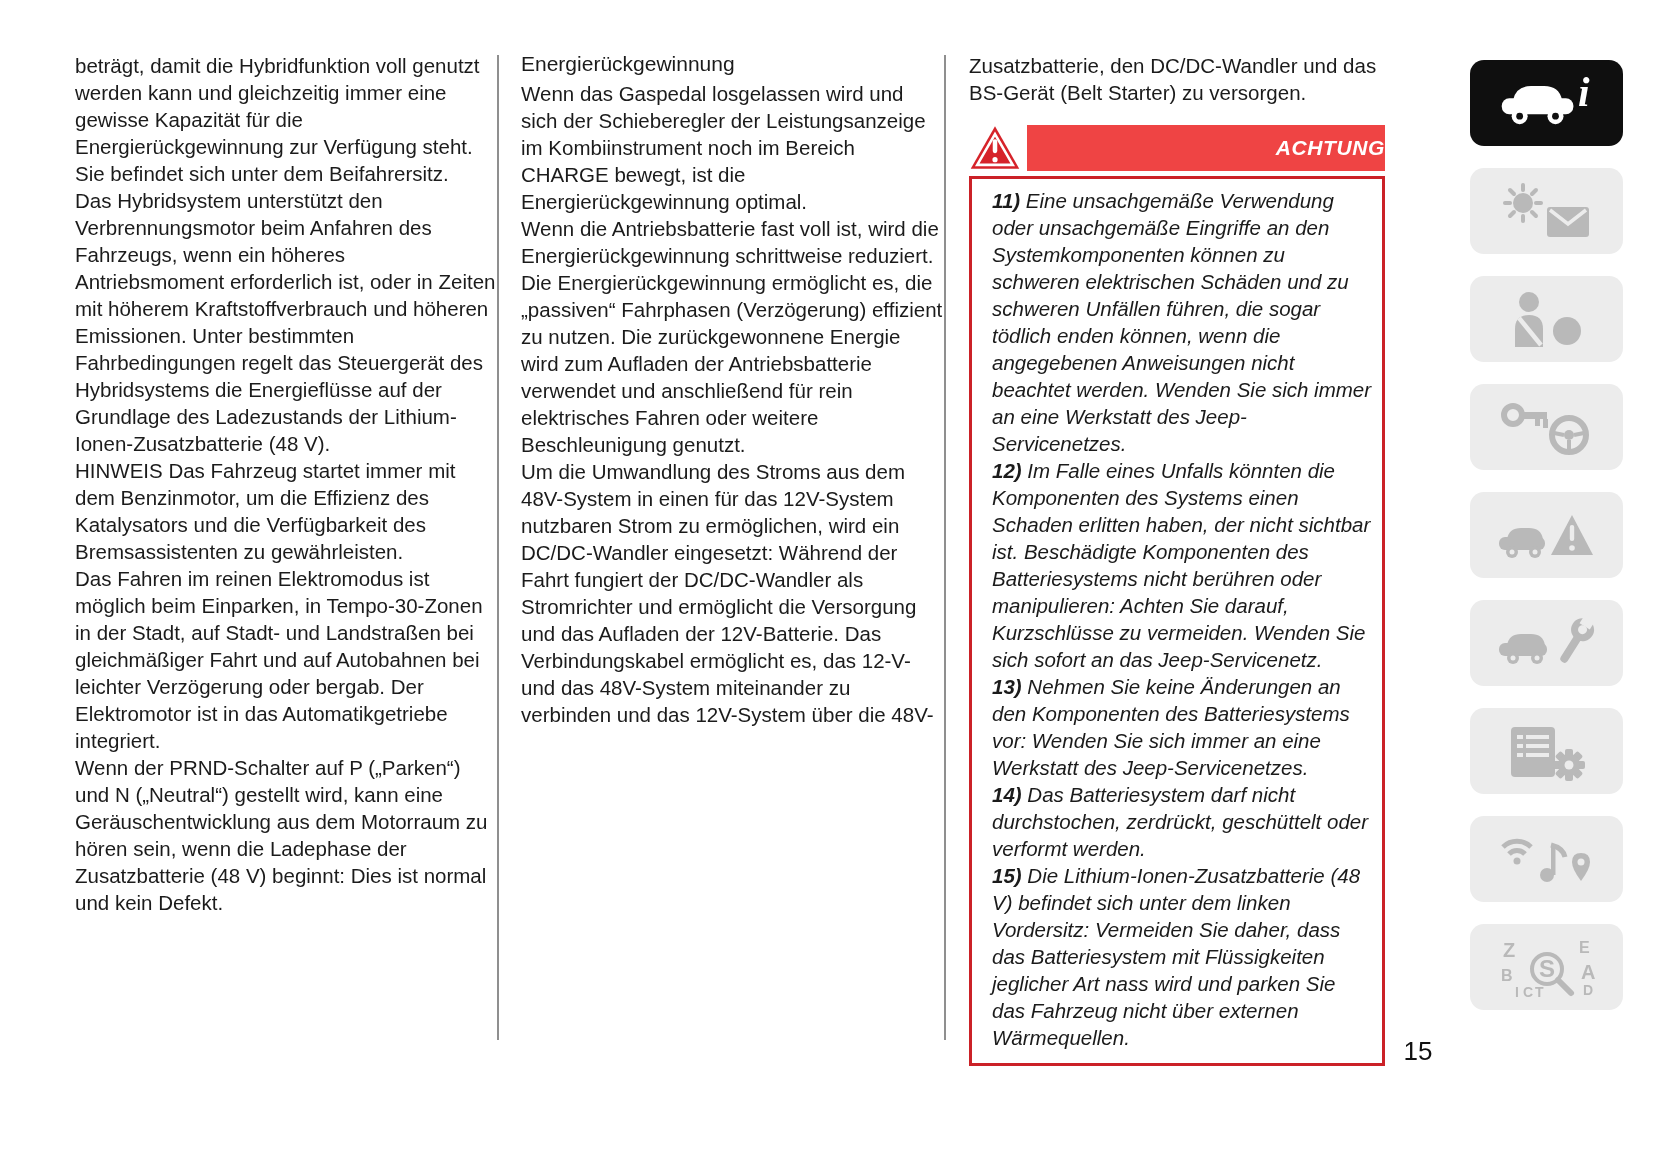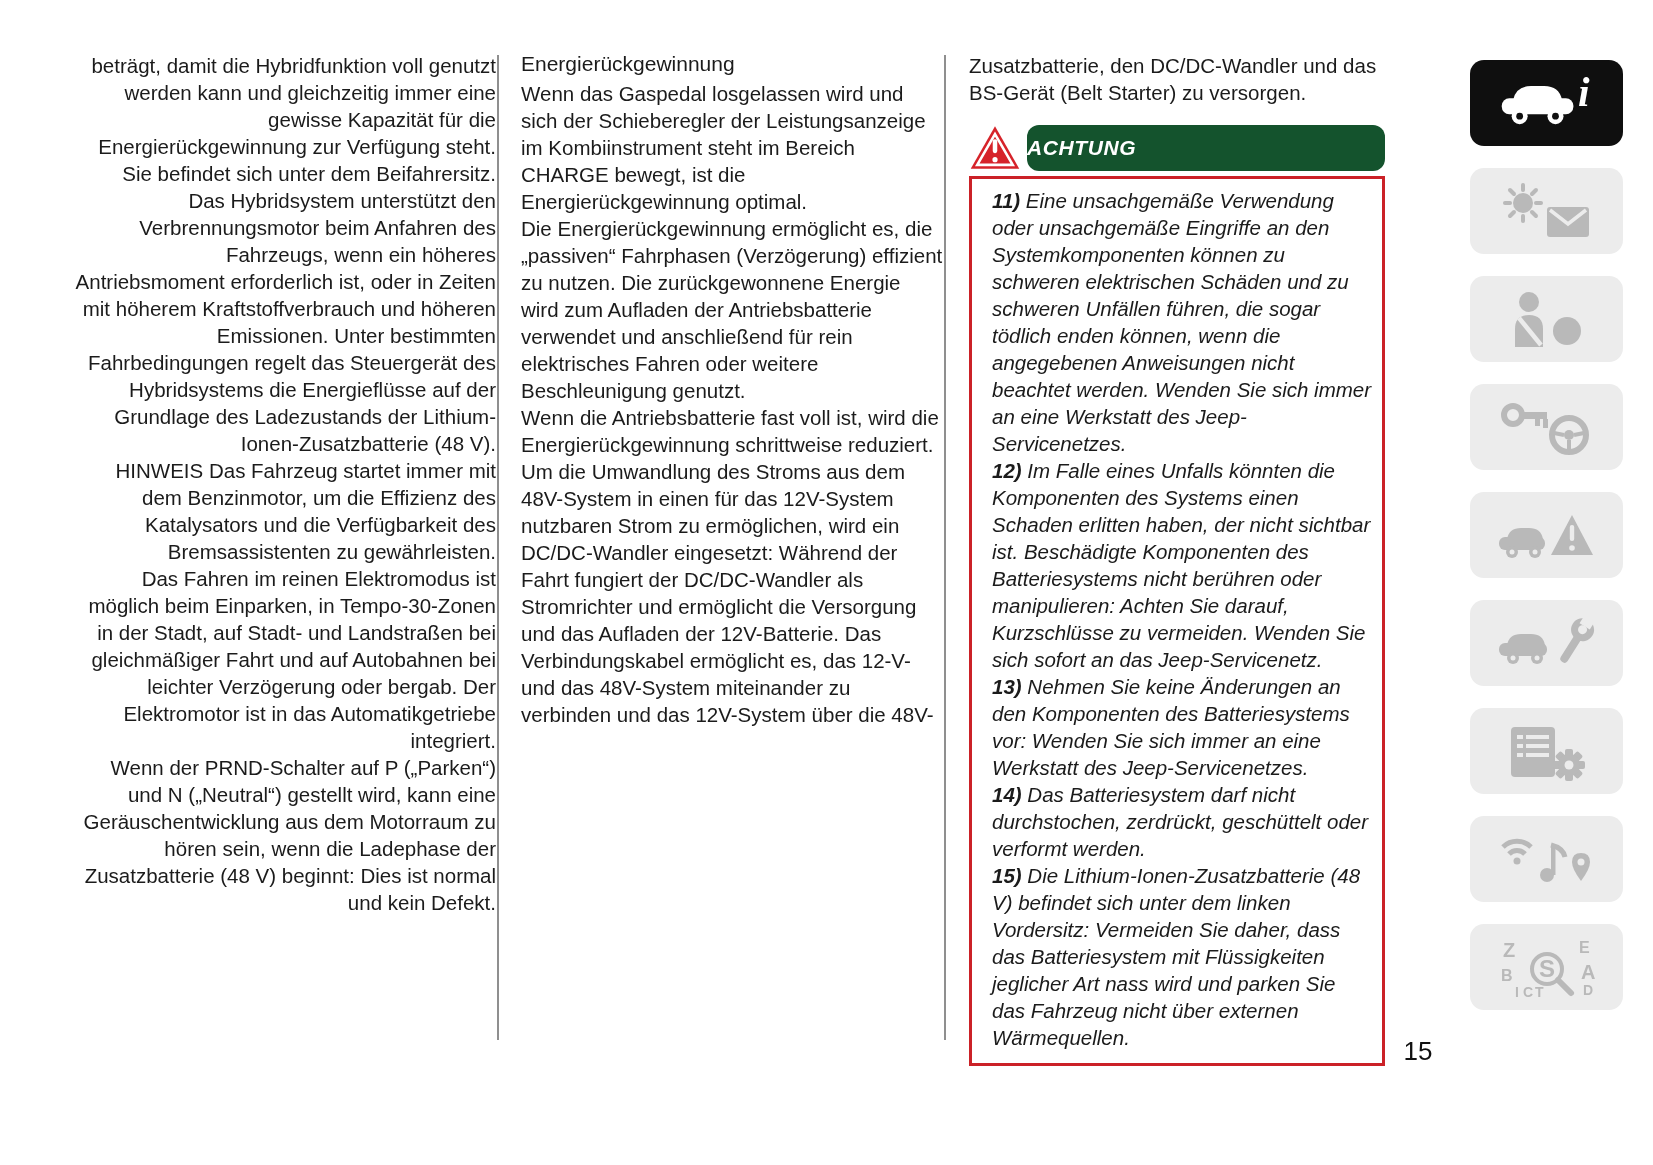--- a/index.html
+++ b/index.html
@@ -5,30 +5,30 @@
   * { box-sizing: border-box; }
   html,body { margin:0; padding:0; background:#fff; }
   .page {
     position:relative; width:1653px; height:1165px; background:#ffffff;
     font-family:"Liberation Sans", sans-serif; color:#1b1b1b; overflow:hidden;
   }
   .col p { margin:0; font-size:20.5px; line-height:27px; }
   .gap { margin-top:13px; }
   .col h3 { margin:0 0 4px 0; font-size:21px; font-weight:400; }
   .h-gap { margin-top:15px; }
-  .col1 { position:absolute; left:75px;  top:52px; width:421px;text-align:right; }
+  .col1 { position:absolute; left:75px;  top:52px; width:421px; }
   .col2 { position:absolute; left:521px; top:52px; width:422px; }
   .col3 { position:absolute; left:969px; top:52px; width:416px; }
   .vrule { position:absolute; top:55px; height:985px; width:1.5px; background:#8f8f8f; }
   .v1 { left:497px; } .v2 { left:944px; }
 
   .warn-banner { display:flex; align-items:center; margin-top:16px; height:52px; }
   .warn-icon { width:58px; display:flex; align-items:center; justify-content:flex-start; }
   .warn-icon svg { display:block; }
-  .warn-bar { flex:1; height:46px; background:#14532d; display:flex; align-items:center; justify-content:flex-start;border-radius:12px; }
+  .warn-bar { flex:1; height:46px; background:#ef4444; display:flex; align-items:center; justify-content:flex-end; }
   .warn-bar span { color:#fff; font-weight:700; font-style:italic; font-size:21px; letter-spacing:.6px; }
   .warn-box { margin-top:2px; border:3px solid #cb2127; padding:8px 10px 12px 20px; }
   .witem { font-style:italic; font-size:20px; line-height:24.8px; margin:0; }
   .wnum { font-weight:700; }
 
   .sidebar { position:absolute; left:1470px; top:60px; width:153px; display:flex; flex-direction:column; gap:22px; }
   .tile { height:86px; border-radius:14px; background:#ececec; display:flex; align-items:center; justify-content:center; }
   .tile.active { background:#0f0f0f; }
   .tile svg { display:block; }
 
@@ -44,23 +44,23 @@
     <p class="gap">Das Hybridsystem unterstützt den Verbrennungsmotor beim Anfahren des Fahrzeugs, wenn ein höheres Antriebsmoment erforderlich ist, oder in Zeiten mit höherem Kraftstoffverbrauch und höheren Emissionen. Unter bestimmten Fahrbedingungen regelt das Steuergerät des Hybridsystems die Energieflüsse auf der Grundlage des Ladezustands der Lithium-Ionen-Zusatzbatterie (48 V).</p>
     <p class="gap">HINWEIS Das Fahrzeug startet immer mit dem Benzinmotor, um die Effizienz des Katalysators und die Verfügbarkeit des Bremsassistenten zu gewährleisten.</p>
     <p class="gap">Das Fahren im reinen Elektromodus ist möglich beim Einparken, in Tempo-30-Zonen in der Stadt, auf Stadt- und Landstraßen bei gleichmäßiger Fahrt und auf Autobahnen bei leichter Verzögerung oder bergab. Der Elektromotor ist in das Automatikgetriebe integriert.</p>
     <p>Wenn der PRND-Schalter auf P („Parken“) und N („Neutral“) gestellt wird, kann eine Geräuschentwicklung aus dem Motorraum zu hören sein, wenn die Ladephase der Zusatzbatterie (48 V) beginnt: Dies ist normal und kein Defekt.</p>
   </div>
 
   <div class="vrule v1"></div>
 
   <div class="col col2">
     <h3>Energierückgewinnung</h3>
-    <p>Wenn das Gaspedal losgelassen wird und sich der Schieberegler der Leistungsanzeige im Kombiinstrument steht im Bereich CHARGE bewegt, ist die Energierückgewinnung optimal.</p>
+    <p>Wenn das Gaspedal losgelassen wird und sich der Schieberegler der Leistungsanzeige im Kombiinstrument noch im Bereich CHARGE bewegt, ist die Energierückgewinnung optimal.</p>
+    <p>Wenn die Antriebsbatterie fast voll ist, wird die Energierückgewinnung schrittweise reduziert.</p>
     <p>Die Energierückgewinnung ermöglicht es, die „passiven“ Fahrphasen (Verzögerung) effizient zu nutzen. Die zurückgewonnene Energie wird zum Aufladen der Antriebsbatterie verwendet und anschließend für rein elektrisches Fahren oder weitere Beschleunigung genutzt.</p>
-    <p>Wenn die Antriebsbatterie fast voll ist, wird die Energierückgewinnung schrittweise reduziert.</p>
     <p>Um die Umwandlung des Stroms aus dem 48V-System in einen für das 12V-System nutzbaren Strom zu ermöglichen, wird ein DC/DC-Wandler eingesetzt: Während der Fahrt fungiert der DC/DC-Wandler als Stromrichter und ermöglicht die Versorgung und das Aufladen der 12V-Batterie. Das Verbindungskabel ermöglicht es, das 12-V- und das 48V-System miteinander zu verbinden und das 12V-System über die 48V-</p>
   </div>
 
   <div class="vrule v2"></div>
 
   <div class="col col3">
     <p>Zusatzbatterie, den DC/DC-Wandler und das BS-Gerät (Belt Starter) zu versorgen.</p>
 
     <div class="warn-banner">
       <span class="warn-icon">

